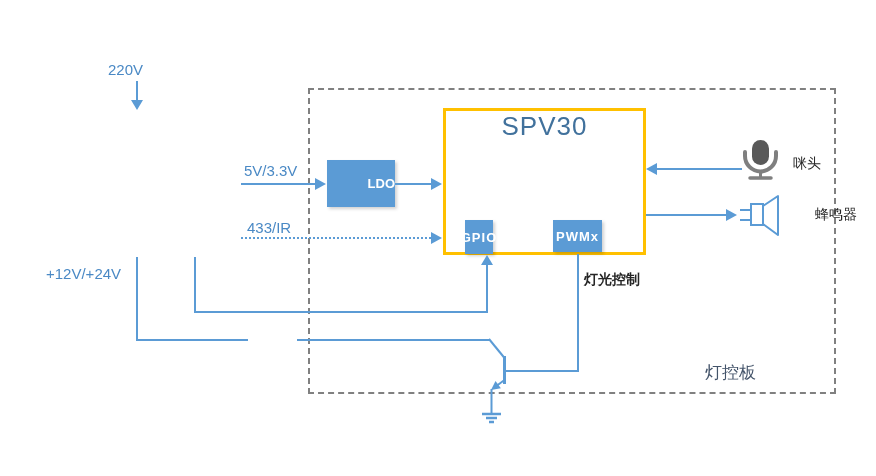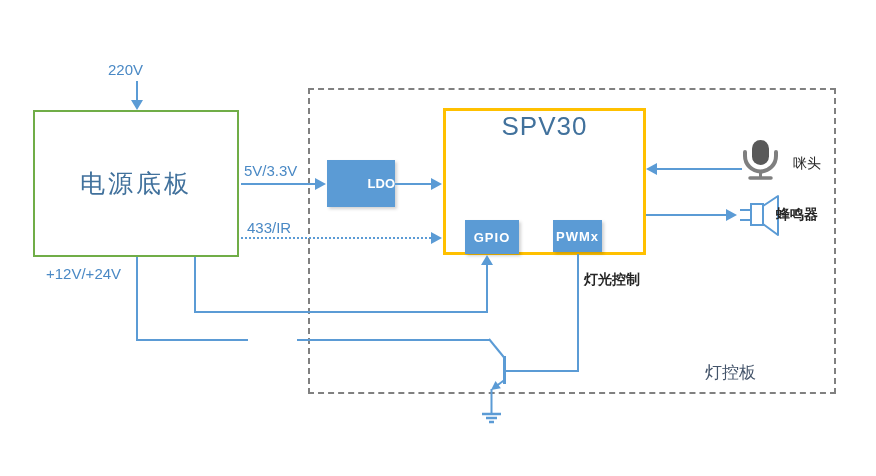--- a/index.html
+++ b/index.html
@@ -33,21 +33,21 @@
     border:3px solid var(--yellow_border);background:#fff;
     display:flex;justify-content:center;
     color:var(--title_blue);font-size:26px;letter-spacing:1px;
   }
   .chip{
     position:absolute;background:var(--fill_blue);color:#fff;
     display:flex;align-items:center;justify-content:center;
     font-size:13px;font-weight:bold;box-shadow:2px 2px 3px rgba(0,0,0,.18);
   }
   .ldo{left:327px;top:160px;width:68px;height:47px;justify-content:flex-end;}
-  .gpio{left:19px;top:109px;width:54px;height:34px;}
+  .gpio{left:19px;top:109px;width:28px;height:34px;}
   .pwmx{left:107px;top:109px;width:49px;height:32px;}
   .led{
     position:absolute;left:245px;top:314px;width:52px;height:52px;border-radius:50%;
     background:var(--gray);color:#fff;font-size:14px;font-weight:bold;letter-spacing:1px;
     display:flex;align-items:center;justify-content:center;
     box-shadow:2px 3px 5px rgba(0,0,0,.3);
   }
   
   .lbl{position:absolute;white-space:nowrap;}
   .blue-lbl{color:var(--label_blue);font-size:15px;}
@@ -57,23 +57,20 @@
 </style>
 </head>
 <body>
 
 <div class="canvas">
 
   <div class="lbl blue-lbl" style="left:108px;top:61px;width:58px;">220V</div>
   <div class="vline" style="left:136px;top:81px;height:21px;"></div>
   <div class="head down" style="left:131px;top:100px;"></div>
 
-  <div class="power-board">
-    <span>电源底板</span>
-  </div>
 
   <div class="light-board"></div>
   <div class="lbl" style="left:705px;top:361px;font-size:17px;color:var(--board_label);">灯控板</div>
 
   <div class="lbl blue-lbl" style="left:244px;top:162px;">5V/3.3V</div>
   <div class="hline" style="left:241px;top:183px;width:75px;"></div>
   <div class="head right" style="left:315px;top:178px;"></div>
 
   <div class="chip ldo">
     <span>LDO</span>
@@ -136,15 +133,15 @@
   <div class="lbl dark-lbl" style="left:793px;top:155px;">咪头</div>
 
   <div class="hline" style="left:646px;top:214px;width:81px;"></div>
   <div class="head right" style="left:726px;top:209px;"></div>
   <svg style="left:737px;top:193px;" width="46" height="46" viewBox="0 0 46 46">
     <line class="stroke-blue" x1="3" y1="17" x2="14" y2="17" stroke-width="2"></line>
     <line class="stroke-blue" x1="3" y1="27" x2="14" y2="27" stroke-width="2"></line>
     <rect class="stroke-blue" x="14" y="11" width="12" height="21" fill="#fff" stroke-width="2"></rect>
     <polygon class="stroke-blue" points="26,13 41,3 41,42 26,31" fill="#fff" stroke-width="2" stroke-linejoin="round"></polygon>
   </svg>
-  <div class="lbl dark-lbl" style="left:776px;top:206px;font-weight:bold;">蜂鸣器</div>
+  <div class="lbl dark-lbl" style="left:815px;top:206px;">蜂鸣器</div>
 
 </div>
 
 </body></html>

